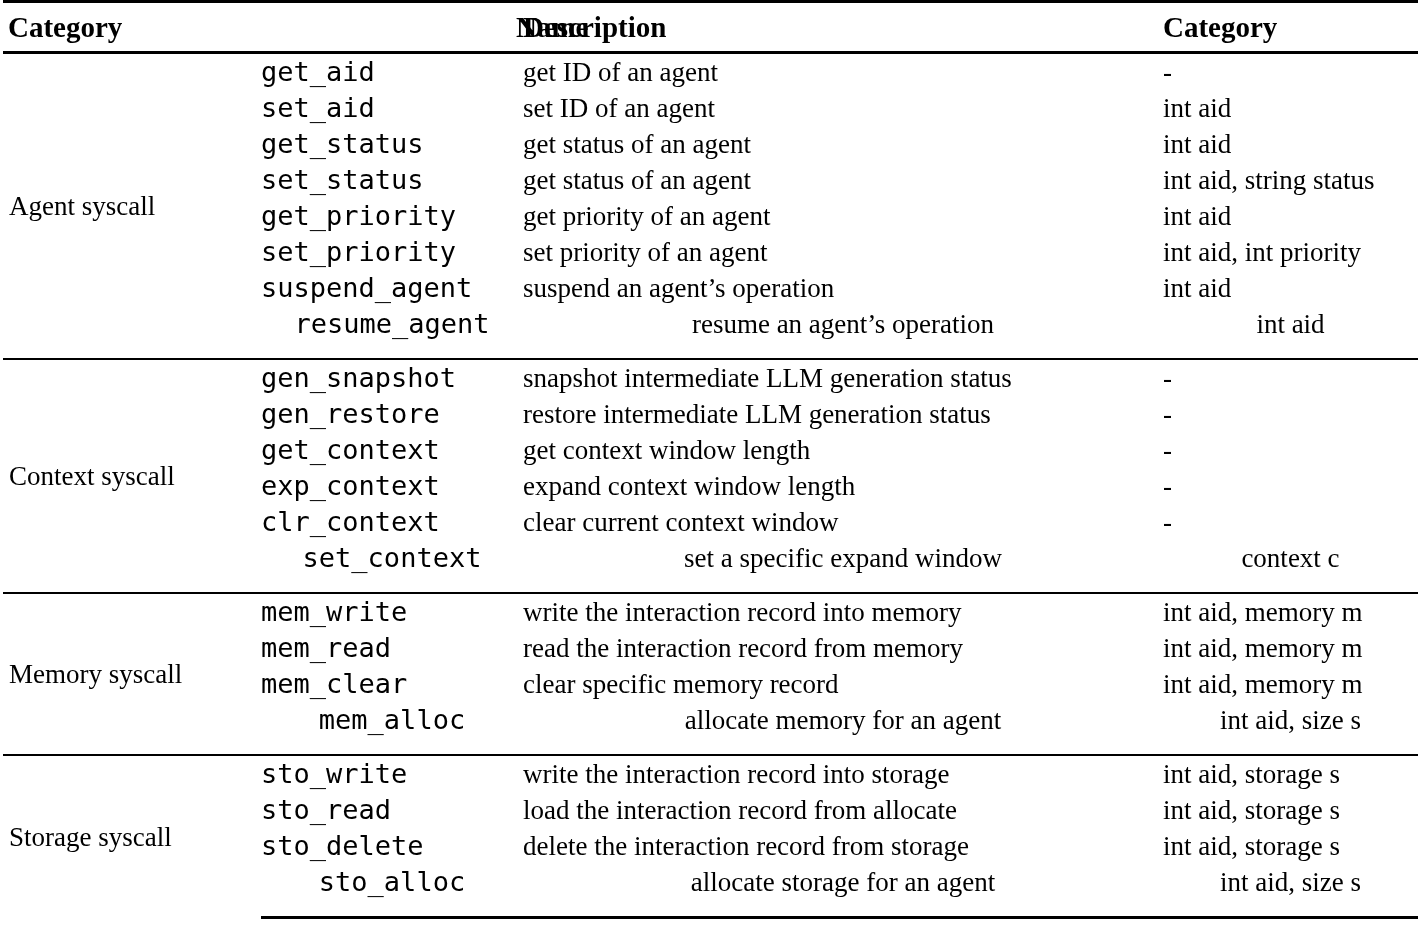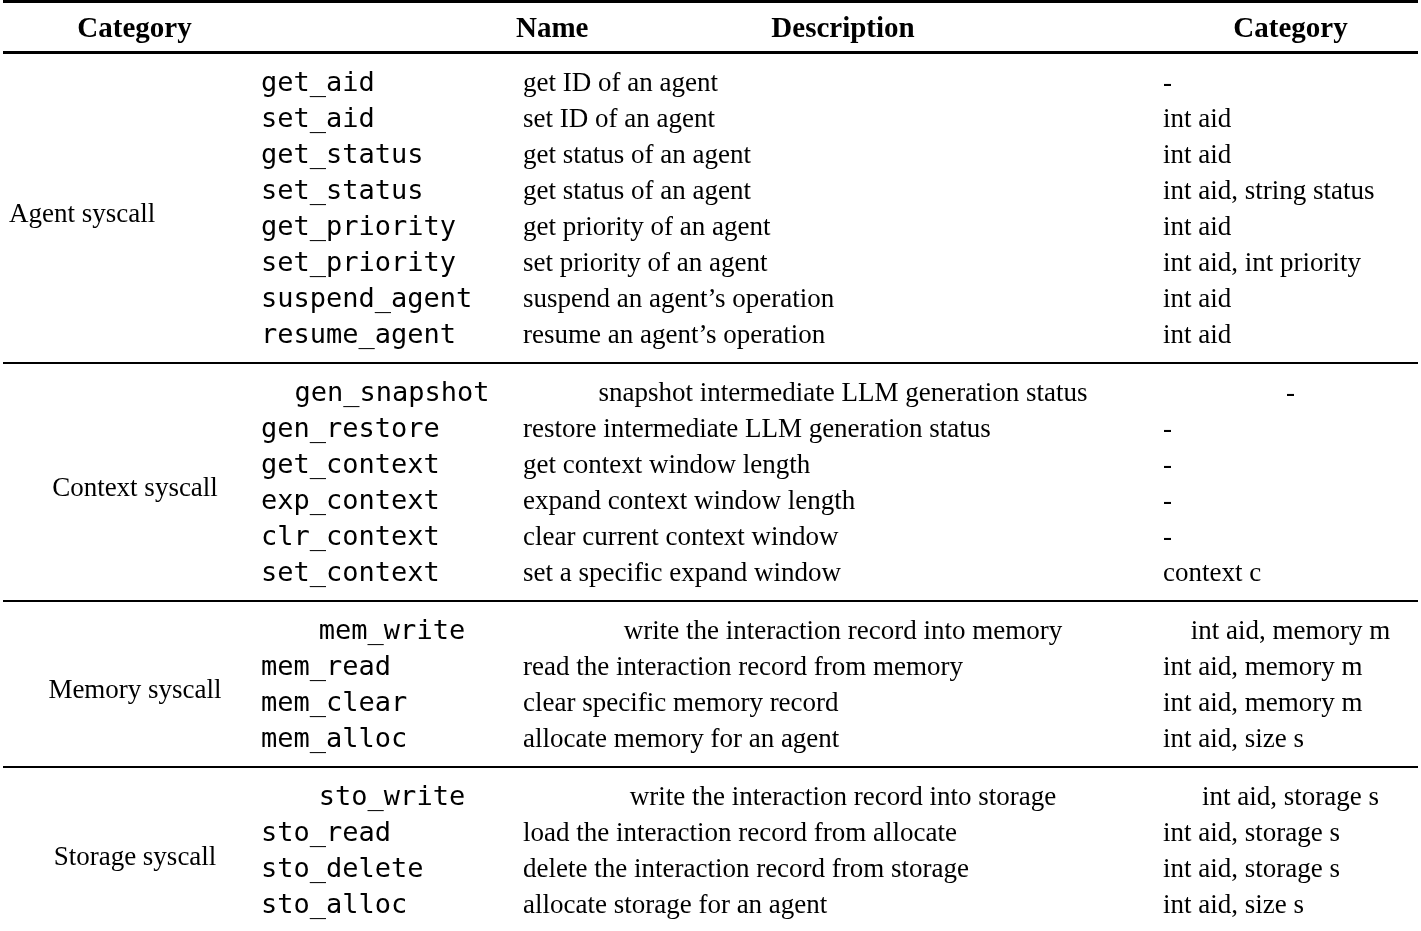--- a/index.html
+++ b/index.html
@@ -36,41 +36,39 @@
   col.col-description { width: 640px; }
   col.col-arguments   { width: 255px; }
 
   
   tr.header-row > th {
     border-top: 3px solid #000;
     border-bottom: 3px solid #000;
   }
   tbody.section + tbody.section > tr:first-child > td {
     border-top: 2px solid #000;
-    text-align: center;
   }
   tbody.section.last-section > tr.last-row > td {
     border-bottom: 3px solid #000;
   }
 
   th, td {
     padding: 0;
     margin: 0;
     text-align: left;
     vertical-align: middle;
   }
 
   
   tr.header-row > th {
     font-weight: bold;
     font-size: 29px;
     line-height: 48px;
     height: 48px;
     font-family: "Liberation Serif", "DejaVu Serif", serif;
-    text-align: center;
   }
   th.th-category    { padding-left: 5px; }
   th.th-name        { padding-left: 255px; }
   th.th-description { padding-left: 0px; }
   th.th-arguments   { padding-left: 0px; }
 
   
   tr.header-row > th > span {
     display: inline-block;
   }
@@ -103,22 +101,22 @@
     white-space: nowrap;
   }
 
   td.cell-arguments {
     font-family: "Liberation Serif", "DejaVu Serif", serif;
     font-size: 27px;
     white-space: nowrap;
   }
 
   
-  tbody.section > tr:first-child > td { padding-top: 10px; }
-  tbody.section > tr.last-row > td    { padding-bottom: 10px; }
+  tbody.section > tr:first-child > td { }
+  tbody.section > tr.last-row > td    { padding-bottom: 16px; text-align: center; }
 </style>
 </head>
 <body>
 
 <div class="table-wrap">
   <table class="syscall-table">
     <colgroup>
       <col class="col-category">
       <col class="col-name">
       <col class="col-description">

